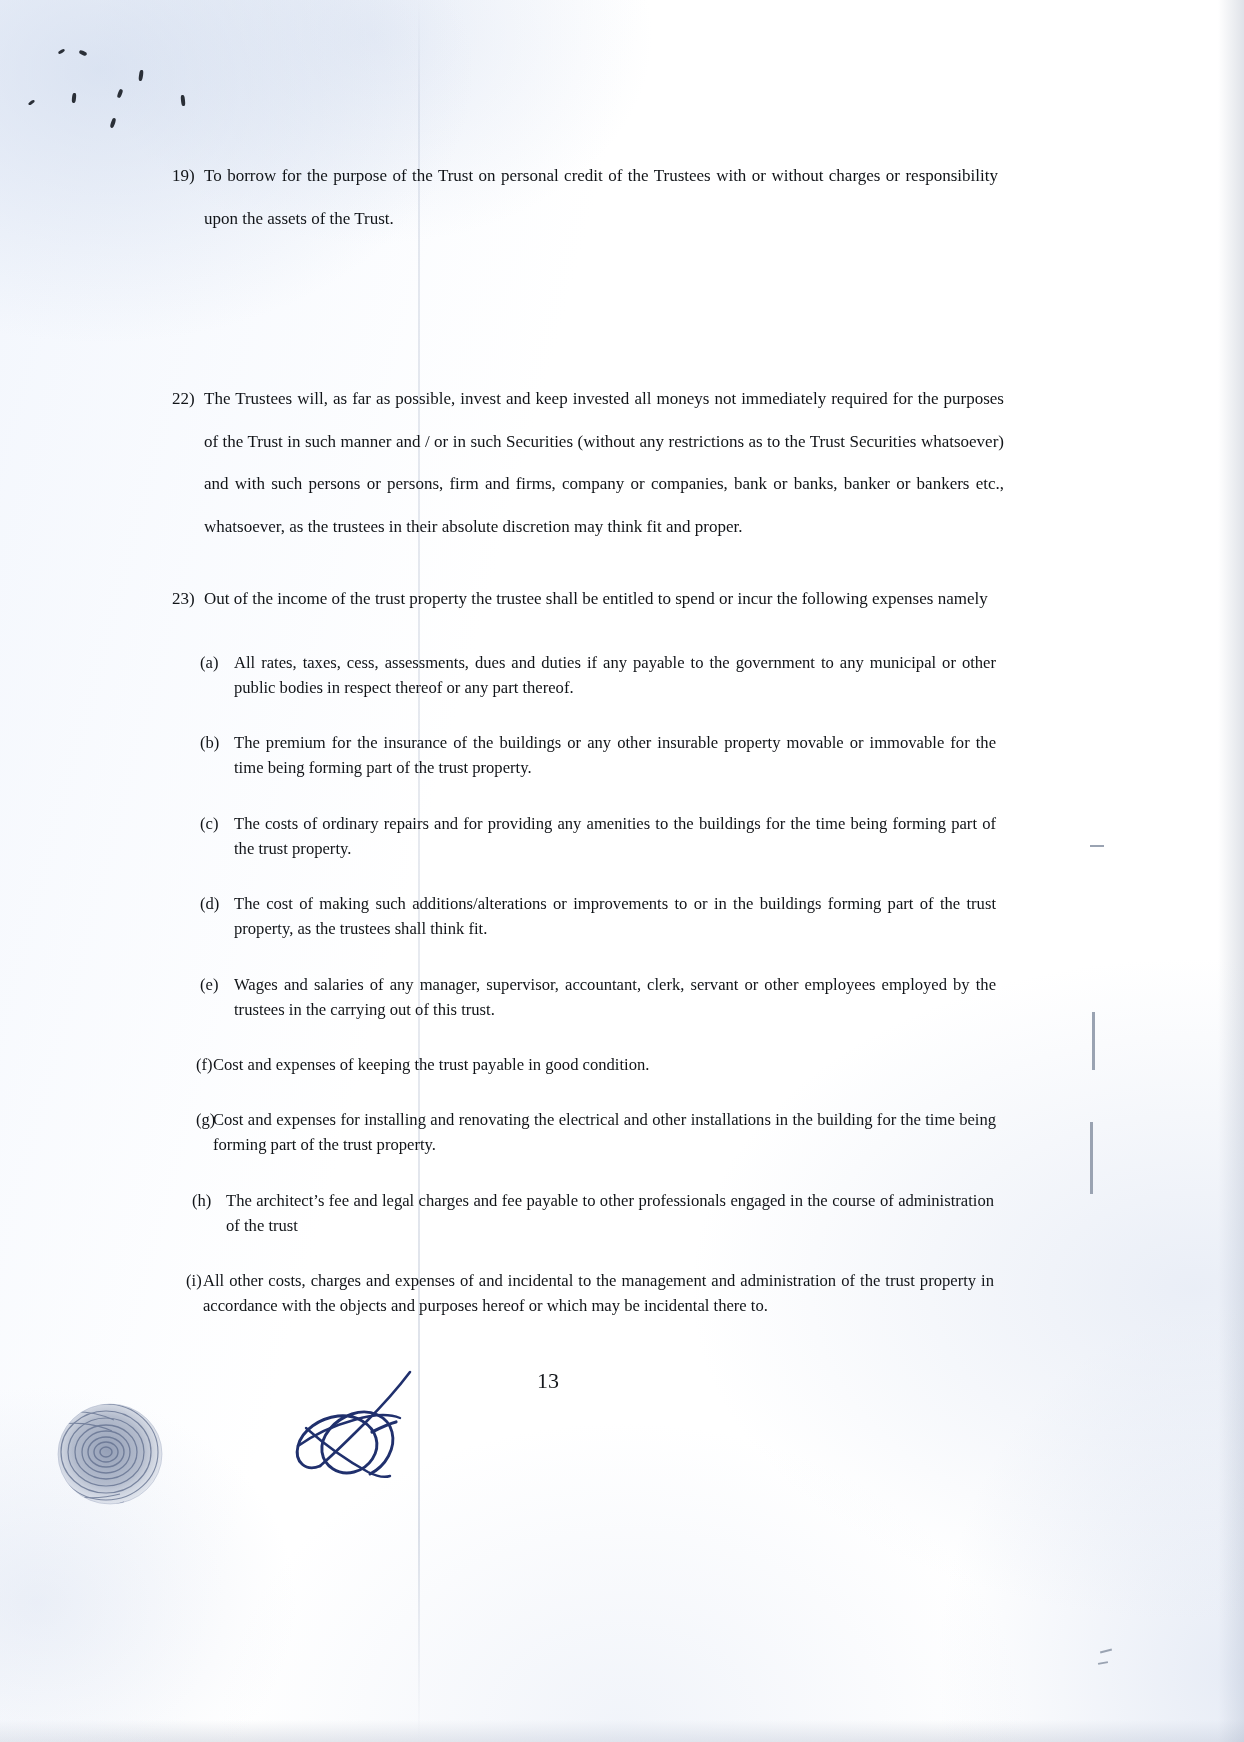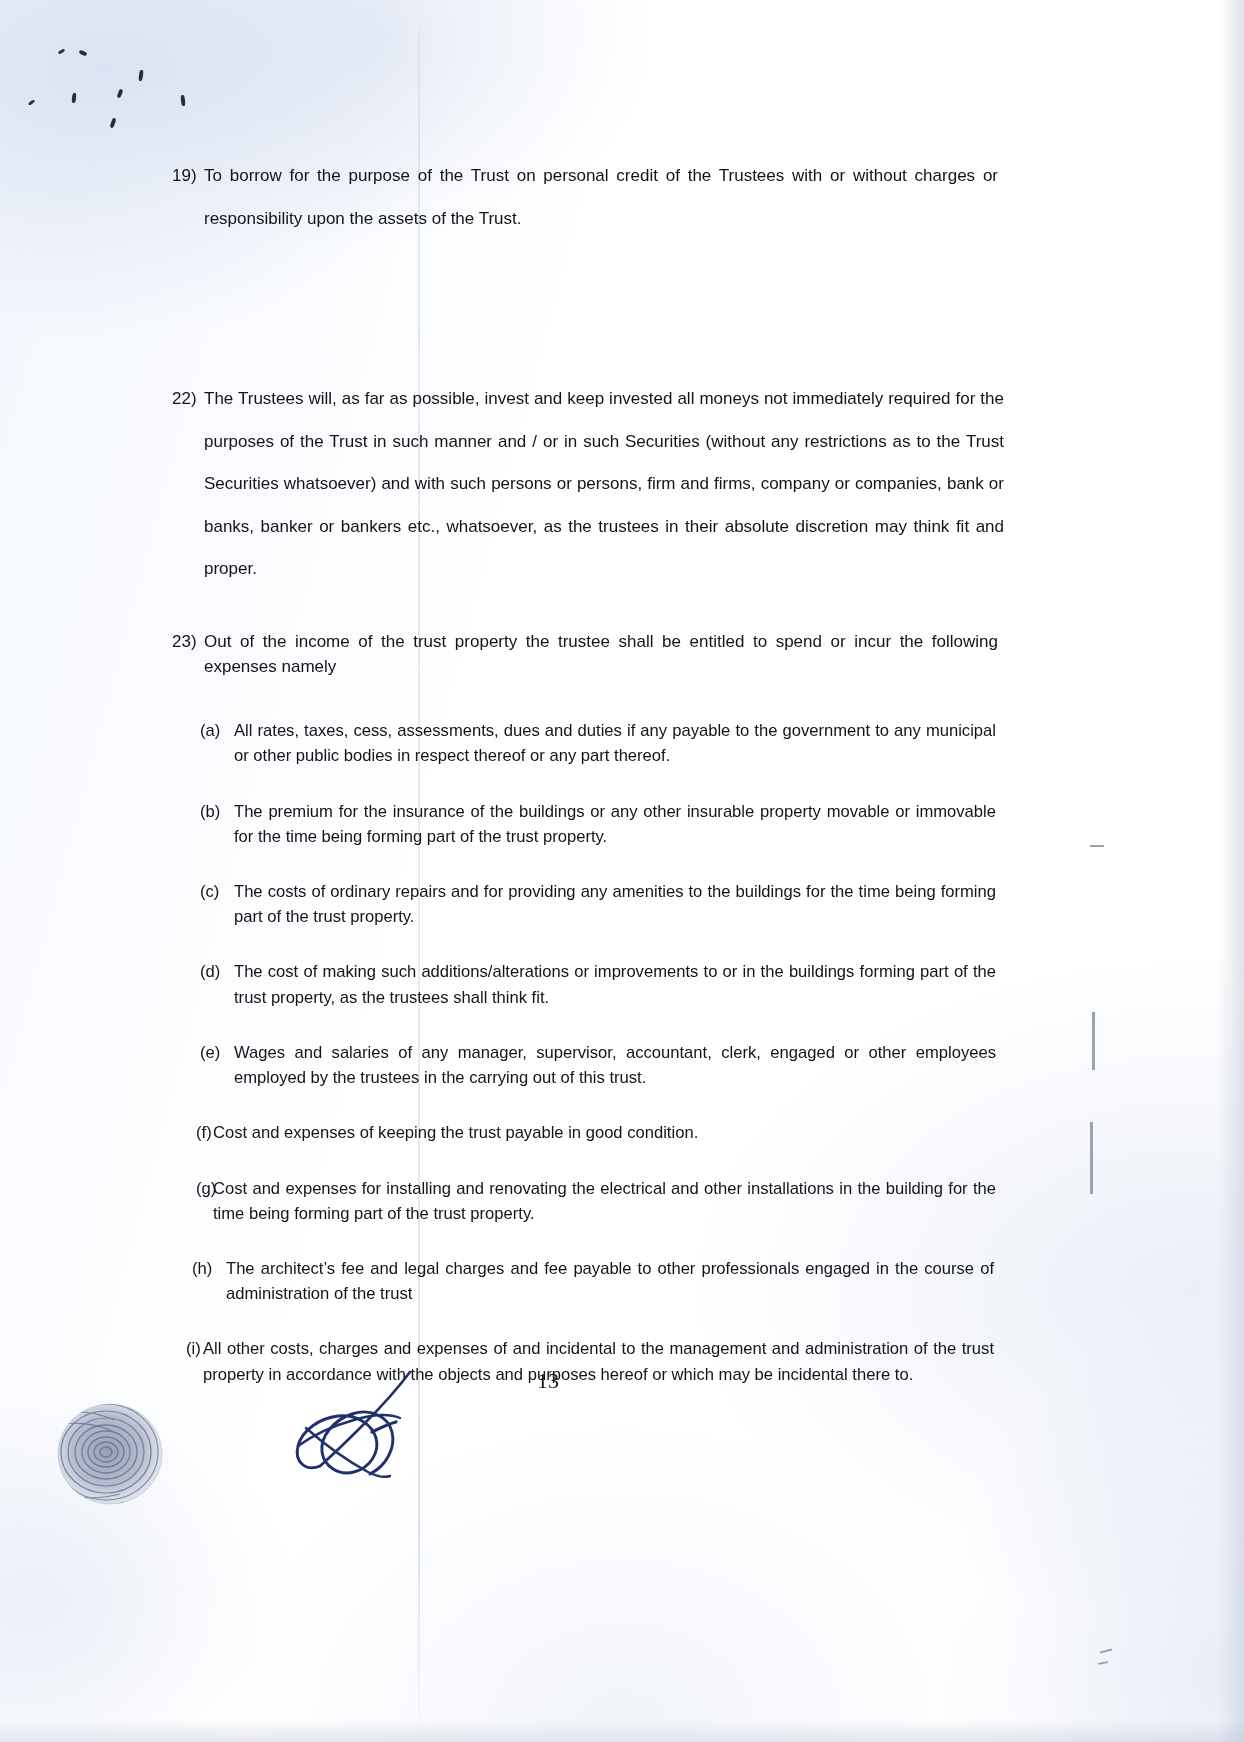--- a/index.html
+++ b/index.html
@@ -67,20 +67,21 @@
     position: absolute;
     left: 0; top: 0;
     width: 1244px;
     z-index: 4;
   }
 
   .item {
     position: relative;
     display: flex;
     align-items: flex-start;
+    font-family: Liberation Serif, serif;
   }
   .marker {
     flex: 0 0 auto;
     white-space: nowrap;
   }
   .body {
     flex: 1 1 auto;
   }
 
   
@@ -244,21 +245,21 @@
 
     <div class="item sub ls-tight just">
       <span class="marker">(d)</span>
       <span class="body">The cost of making such additions/alterations or improvements to or in the buildings forming part of the trust property, as the trustees shall think fit.</span>
     </div>
 
     <div class="gap-md"></div>
 
     <div class="item sub ls-tight just">
       <span class="marker">(e)</span>
-      <span class="body">Wages and salaries of any manager, supervisor, accountant, clerk, engaged or other employees employed by the trustees in the carrying out of this trust.</span>
+      <span class="body">Wages and salaries of any manager, supervisor, accountant, clerk, servant or other employees employed by the trustees in the carrying out of this trust.</span>
     </div>
 
     <div class="gap-md"></div>
 
     <div class="item sub-flush ls-tight left">
       <span class="marker">(f)</span>
       <span class="body">Cost and expenses of keeping the trust payable in good condition.</span>
     </div>
 
     <div class="gap-md"></div>

